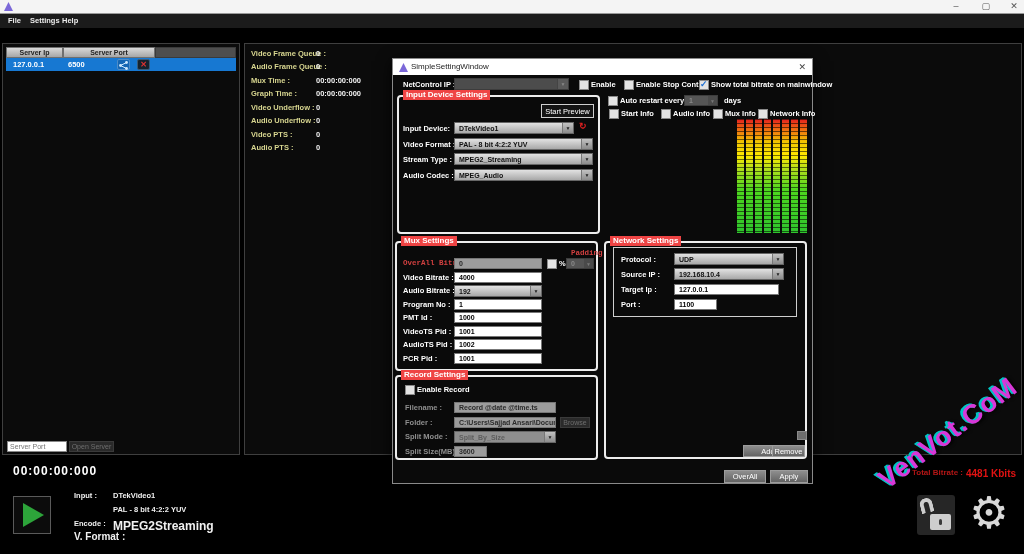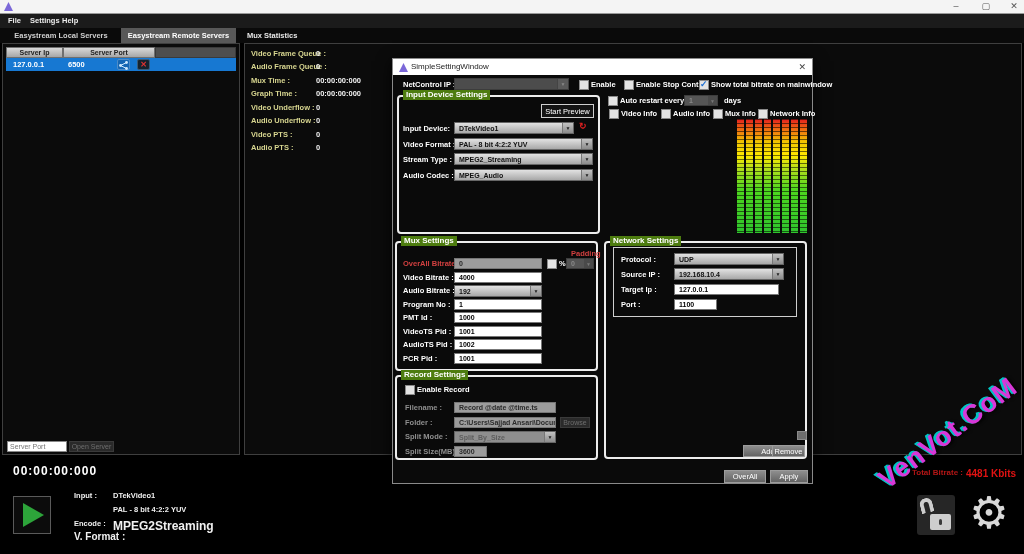--- a/index.html
+++ b/index.html
@@ -31,24 +31,24 @@
   
   .stat-l{color:#d8d690;font-size:7.5px;font-weight:bold;position:absolute;white-space:nowrap;}
   .stat-v{color:#f2f2f2;font-size:7.5px;font-weight:bold;position:absolute;white-space:nowrap;}
 
   
   .dlg{position:absolute;left:392px;top:58px;width:421px;height:426px;background:#0a0a0a;
        border:1px solid #8a8a8a;box-sizing:border-box;box-shadow:0 3px 14px rgba(0,0,0,.8);}
   .dlgbar{position:absolute;left:0;top:0;right:0;height:16px;background:#ffffff;}
   .dlgbar .t{position:absolute;left:18px;top:0;line-height:16px;font-size:8px;color:#222;white-space:nowrap;}
   .grp{position:absolute;border:2px solid #ededed;border-radius:4px;box-sizing:border-box;}
-  .grp-title{position:absolute;background:#4d7c0f;padding:0 3px;color:#fff;font-size:8px;font-weight:bold;line-height:10px;white-space:nowrap;}
+  .grp-title{position:absolute;background:#ef4444;padding:0 3px;color:#fff;font-size:8px;font-weight:bold;line-height:10px;white-space:nowrap;}
   .lbl{position:absolute;color:#fff;font-size:7.5px;font-weight:bold;white-space:nowrap;}
   .lbl.dis{color:#8f8f8f;}
-  .lbl.red{color:#d24040;}
+  .lbl.red{color:#d24040;font-family:Liberation Mono, monospace;}
   .combo{position:absolute;height:12px;background:linear-gradient(#e2e2e2,#a8a8a8);border:1px solid #666;
          color:#111;font-size:7px;font-weight:bold;line-height:11px;padding-left:4px;box-sizing:border-box;white-space:nowrap;overflow:hidden;}
   .combo::after{content:"▼";position:absolute;right:0;top:0;bottom:0;width:10px;font-size:5px;line-height:11px;
          text-align:center;color:#222;background:linear-gradient(#c2c2c2,#8c8c8c);border-left:1px solid #777;}
   .combo.dis{background:#4c4c4c;color:#8a8a8a;border-color:#3c3c3c;}
   .combo.dis::after{background:#5a5a5a;color:#888;border-left-color:#444;}
   .combo.semi{background:#8e8e8e;color:#5e5e5e;}
   .tin{position:absolute;height:11px;background:#fff;border:1px solid #777;color:#000;font-size:7px;font-weight:bold;
        line-height:10px;padding-left:4px;box-sizing:border-box;white-space:nowrap;overflow:hidden;}
   .tin.dis{background:#9c9c9c;color:#2a2a2a;}
@@ -93,25 +93,20 @@
     <span class="wbtn" style="left:978px">▢</span>
     <span class="wbtn" style="left:1006px">✕</span>
   </div>
 
   <div class="menubar">
     <span class="m" style="left:8px">File</span>
     <span class="m" style="left:30px">Settings</span>
     <span class="m" style="left:62px">Help</span>
   </div>
 
-  <div class="tabstrip">
-    <div class="tab" style="left:2px;width:118px;color:#cfcfcf">Easystream Local Servers</div>
-    <div class="tab" style="left:121px;width:115px;background:#585858;color:#fff">Easystream Remote Servers</div>
-    <div class="tab" style="left:247px;color:#e8e8e8">Mux Statistics</div>
-  </div>
 
   <div class="panel" style="left:2px;top:43px;width:238px;height:412px">
     <div class="hdrrow" style="left:3px;top:3px;width:230px">
       <div class="hcell" style="width:57px">Server Ip</div>
       <div class="hcell" style="width:92px">Server Port</div>
       <div class="hrest"></div>
     </div>
     <div class="bluerow" style="left:3px;top:14px;width:230px;height:13px">
       <span class="rowtxt" style="left:7px">127.0.0.1</span>
       <span class="rowtxt" style="left:62px">6500</span>
@@ -199,21 +194,21 @@
     <span class="lbl" style="left:10px;top:96px">Stream Type :</span>
     <div class="combo" style="left:61px;top:94px;width:139px">MPEG2_Streaming</div>
     <span class="lbl" style="left:10px;top:112px">Audio Codec :</span>
     <div class="combo" style="left:61px;top:110px;width:139px">MPEG_Audio</div>
 
     <span class="cb" style="left:215px;top:37px"></span>
     <span class="lbl" style="left:227px;top:37px">Auto restart every</span>
     <div class="spin" style="left:291px;top:36px;width:34px">1</div>
     <span class="lbl" style="left:331px;top:37px">days</span>
     <span class="cb" style="left:216px;top:50px"></span>
-    <span class="lbl" style="left:228px;top:50px">Video Info</span>
+    <span class="lbl" style="left:228px;top:50px">Start Info</span>
     <span class="cb" style="left:268px;top:50px"></span>
     <span class="lbl" style="left:280px;top:50px">Audio Info</span>
     <span class="cb" style="left:320px;top:50px"></span>
     <span class="lbl" style="left:332px;top:50px">Mux Info</span>
     <span class="cb" style="left:365px;top:50px"></span>
     <span class="lbl" style="left:377px;top:50px">Network Info</span>
 
     <div class="abs" style="left:344px;top:60px;width:70px;height:114px">
       <div class="vu" style="left:0;top:0;height:114px"></div>
       <div class="vu" style="left:9px;top:0;height:114px"></div>

